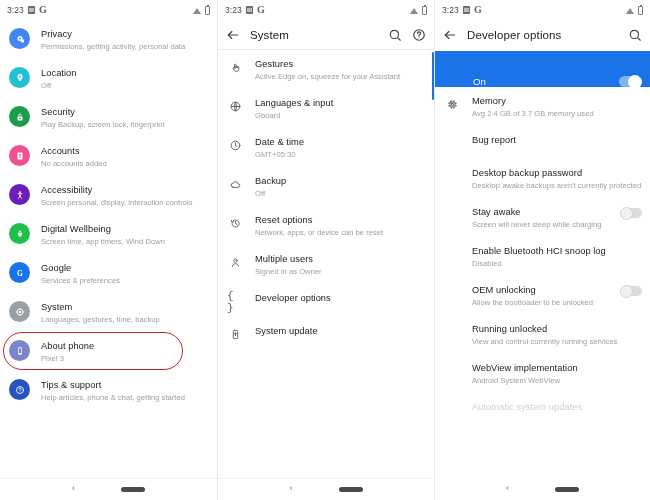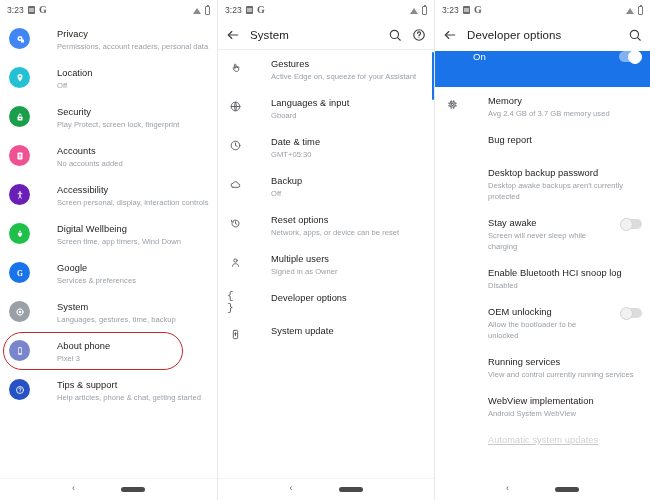--- a/index.html
+++ b/index.html
@@ -78,21 +78,21 @@
     flex: 1;
   }
   .abicon { width: 14px; height: 14px; flex-shrink: 0; color: #3c4043; }
   .abicon svg { width: 100%; height: 100%; display: block; }
 
   
   .list { position: relative; }
   .row {
     display: flex; align-items: flex-start;
     padding: 7px 8px 7px 9px;
-    gap: 27px;
+    gap: 11px;
     position: relative;
   }
   .row-txt { flex: 1; min-width: 0; padding-top: 1px; }
   .row-title {
     font-size: 9.3px; color: #232323; line-height: 12px; letter-spacing: .05px;
   }
   .row-sub {
     font-size: 7.6px; color: #9aa0a6; line-height: 11px; margin-top: 1px;
     letter-spacing: .02px;
   }
@@ -131,21 +131,21 @@
     position: absolute; top: -1.5px; left: -1px;
     width: 13px; height: 13px; border-radius: 50%;
     background: #f1f1f1; border: 1px solid #d3d3d3;
   }
   .switch.on { background: #8fb9ee; }
   .switch.on .knob { left: auto; right: -1px; background: #ffffff; border-color: #ffffff; }
 
   
   .master {
     background: #1a73e8; height: 36px;
-    display: flex; align-items: flex-start;
+    display: flex; align-items: flex-end;
     padding: 0 9px 0 38px;
     margin-top: 1px;
   }
   .master-label { color: #ffffff; font-size: 9.6px; flex: 1; }
   .master .switch { background: rgba(255,255,255,.45); width: 22px; height: 11px; margin-top: 0;}
   .master .switch .knob { background: #ffffff; border-color: #ffffff; width: 14px; height: 14px; top: -1.5px;}
 
   
   .scrollbar {
     position: absolute; right: 0; width: 2.5px;
@@ -165,21 +165,21 @@
     transform: translateY(-1px);
   }
   .nav-pill {
     width: 24px; height: 5px; border-radius: 3px; background: #4a4a4a;
   }
   .fade-bottom {
     position: absolute; left: 0; right: 0; bottom: 22px; height: 34px;
     background: linear-gradient(to bottom, rgba(255,255,255,0) 0%, rgba(255,255,255,.92) 72%, #fff 100%);
     pointer-events: none;
   }
-  .ghost-row { opacity: .22; text-decoration: underline; }
+  .ghost-row { opacity: .22; }
 </style>
 </head>
 <body>
 
 <div class="screens">
 
   <div class="panel" id="panel-1">
 
     <div class="statusbar">
       <div class="status-left">
@@ -197,21 +197,21 @@
         <div class="row">
           <span class="cicon" style="background:#4285f4">
             <svg viewBox="0 0 24 24" fill="none" stroke="currentColor" stroke-width="1.8" stroke-linecap="round" stroke-linejoin="round">
               <circle cx="12" cy="11" r="5" fill="#fff" stroke="none"></circle>
               <circle cx="12" cy="11" r="2" fill="#4285f4" stroke="none"></circle>
               <rect x="14" y="13" width="6" height="6" rx="1" fill="#fff" stroke="none"></rect>
             </svg>
           </span>
           <div class="row-txt">
             <div class="row-title">Privacy</div>
-            <div class="row-sub">Permissions, account readers, personal data</div>
+            <div class="row-sub">Permissions, getting activity, personal data</div>
           </div>
         </div>
         <div class="row">
           <span class="cicon" style="background:#24c1d4">
             <svg viewBox="0 0 24 24" fill="none" stroke="currentColor" stroke-width="1.8" stroke-linecap="round" stroke-linejoin="round">
               <path d="M12 4a5 5 0 0 0-5 5c0 4 5 10 5 10s5-6 5-10a5 5 0 0 0-5-5z" fill="#fff" stroke="none"></path>
               <circle cx="12" cy="9" r="2" fill="#24c1d4" stroke="none"></circle>
             </svg>
           </span>
           <div class="row-txt">
@@ -222,21 +222,21 @@
         <div class="row">
           <span class="cicon" style="background:#1a9e4b">
             <svg viewBox="0 0 24 24" fill="none" stroke="currentColor" stroke-width="1.8" stroke-linecap="round" stroke-linejoin="round">
               <rect x="7" y="11" width="10" height="8" rx="1.5" fill="#fff" stroke="none"></rect>
               <path d="M9.5 11V8.5a2.5 2.5 0 0 1 5 0" fill="none" stroke="#fff" stroke-width="1.8"></path>
               <circle cx="12" cy="15" r="1.6" fill="#1a9e4b" stroke="none"></circle>
             </svg>
           </span>
           <div class="row-txt">
             <div class="row-title">Security</div>
-            <div class="row-sub">Play Protect, screen lock, fingerprint</div>
+            <div class="row-sub">Play Backup, screen lock, fingerprint</div>
           </div>
         </div>
         <div class="row">
           <span class="cicon" style="background:#ef5293">
             <svg viewBox="0 0 24 24" fill="none" stroke="currentColor" stroke-width="1.8" stroke-linecap="round" stroke-linejoin="round">
               <rect x="7" y="5" width="10" height="14" rx="1.5" fill="#fff" stroke="none"></rect>
               <circle cx="12" cy="10" r="1.8" fill="#ef5293" stroke="none"></circle>
               <path d="M9.2 15.2c.6-1.4 1.7-2 2.8-2s2.2.6 2.8 2z" fill="#ef5293" stroke="none"></path>
             </svg>
           </span>
@@ -554,21 +554,21 @@
             <div class="row-title">OEM unlocking</div>
             <div class="row-sub">Allow the bootloader to be unlocked</div>
           </div>
           <span class="switch">
             <span class="knob"></span>
           </span>
         </div>
         <div class="row">
           <span class="micon"></span>
           <div class="row-txt">
-            <div class="row-title">Running services</div>
+            <div class="row-title">Running unlocked</div>
             <div class="row-sub">View and control currently running services</div>
           </div>
         </div>
         <div class="row">
           <span class="micon"></span>
           <div class="row-txt">
             <div class="row-title">WebView implementation</div>
             <div class="row-sub">Android System WebView</div>
           </div>
         </div>

